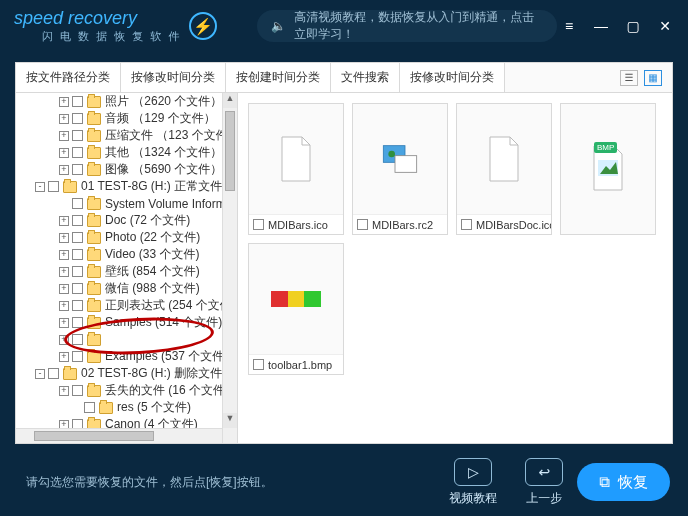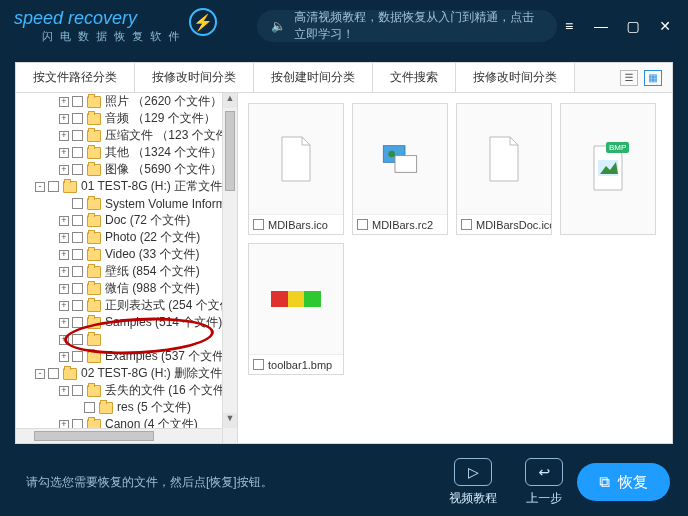--- a/index.html
+++ b/index.html
@@ -1,31 +1,31 @@
 <!DOCTYPE html>
 <html><head>
 <meta charset="utf-8">
 <style>
   * { box-sizing: border-box; margin: 0; padding: 0; }
   body { width: 688px; height: 516px; background: #0a2840; font-family: "Microsoft YaHei", Arial, sans-serif; font-size: 12px; color: #333; overflow: hidden; position: relative; }
   
   .titlebar { display: flex; align-items: center; padding: 8px 14px; height: 52px; }
-  .logo-box { display: flex; align-items: flex-start; gap: 8px; }
+  .logo-box { display: flex; align-items: center; gap: 8px; }
   .logo-text { display: flex; flex-direction: column; }
   .brand { font-size: 18px; font-style: italic; color: #3fb7ff; font-weight: 500; }
   .brand-sub { font-size: 11px; color: #8fbad6; letter-spacing: 2px; padding-left: 28px; }
   .bolt { width: 28px; height: 28px; border: 2px solid #3fb7ff; border-radius: 50%; display:flex;align-items:center;justify-content:center; color:#3fb7ff; font-size:16px;}
   .tip-pill { margin-left: 40px; flex: 0 0 300px; background: #13344d; border-radius: 20px; height: 32px; display: flex; align-items: center; padding: 0 14px; color: #9fbfd4; gap: 8px; font-size: 12px; }
   .titlebar-spacer { flex: 1; }
   .win-controls { display: flex; gap: 14px; color: #fff; font-size: 14px; align-items: center; }
   .win-btn { width: 18px; text-align: center; cursor: pointer; }
 
   .panel { position: absolute; top: 62px; left: 15px; right: 15px; bottom: 72px; background: #fff; border: 1px solid #d9d9d9; display: flex; flex-direction: column; }
   .tabs { display: flex; border-bottom: 1px solid #d9d9d9; height: 30px; background: #fafafa; align-items: stretch; }
-  .tab { padding: 0 17px; border-right: 1px solid #d9d9d9; display: flex; align-items: center; font-size: 12px; background: #fff; cursor: pointer; }
+  .tab { padding: 0 10px; border-right: 1px solid #d9d9d9; display: flex; align-items: center; font-size: 12px; background: #fff; cursor: pointer; }
   .tab.first { border-left: 0; }
   .tabs-spacer { flex: 1; }
   .view-toggles { display: flex; align-items: center; gap: 6px; padding: 0 10px; }
   .vt { width: 18px; height: 16px; border: 1px solid #bbb; display:flex;align-items:center;justify-content:center; font-size:10px; color:#555; }
   .vt.active { border-color:#2c8fe0; color:#2c8fe0; }
 
   .panel-body { flex: 1; display: flex; overflow: hidden; }
   .tree { width: 222px; border-right: 1px solid #d9d9d9; overflow-y: auto; overflow-x: hidden; background: #fff; position: relative; }
   .tree-row { display: flex; align-items: center; height: 17px; white-space: nowrap; font-size: 12px; }
   .tree-row .exp { width: 10px; height: 10px; border: 1px solid #888; margin: 0 3px; display:flex; align-items:center; justify-content:center; font-size:9px; line-height:1; color:#555; flex-shrink:0;}
@@ -274,21 +274,21 @@
               <span class="cb"></span>
               <span>MDIBarsDoc.ico</span>
             </div>
           </div>
           <div class="thumb">
             <div class="pic">
               <div style="position:relative"><svg class="ico-file" viewBox="0 0 40 48">
                   <path d="M6 2h20l8 8v36H6z" fill="#fff" stroke="#bbb"></path>
                   <rect x="10" y="16" width="20" height="16" fill="#d6f0ff"></rect>
                   <polygon points="12,30 18,22 22,26 28,18 30,30" fill="#3a8f3f"></polygon>
-                </svg><span class="bmp-badge" style="position:absolute;top:-2px;left:18px">BMP</span></div>
+                </svg><span class="bmp-badge" style="position:absolute;top:-2px;left:6px">BMP</span></div>
             </div>
           </div>
           <div class="thumb">
             <div class="pic">
               <div style="display:flex;width:50px;height:16px;">
                 <div style="flex:1;background:#e03030"></div>
                 <div style="flex:1;background:#f0d020"></div>
                 <div style="flex:1;background:#30c830"></div>
               </div>
             </div>

